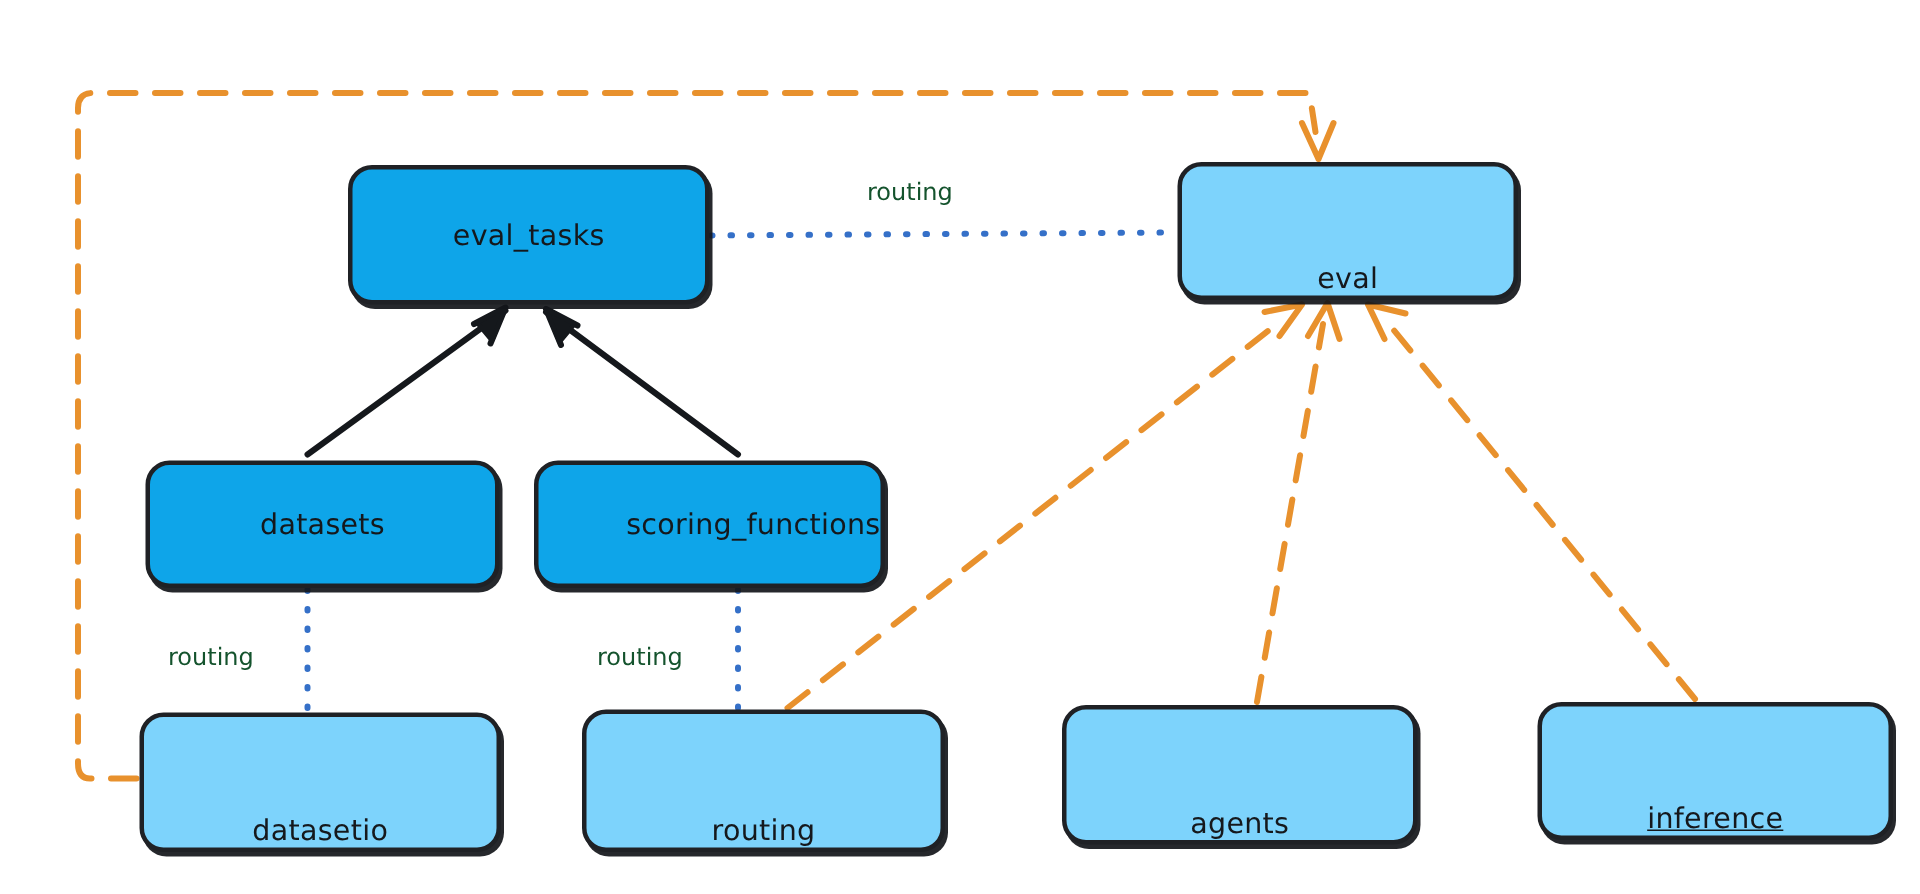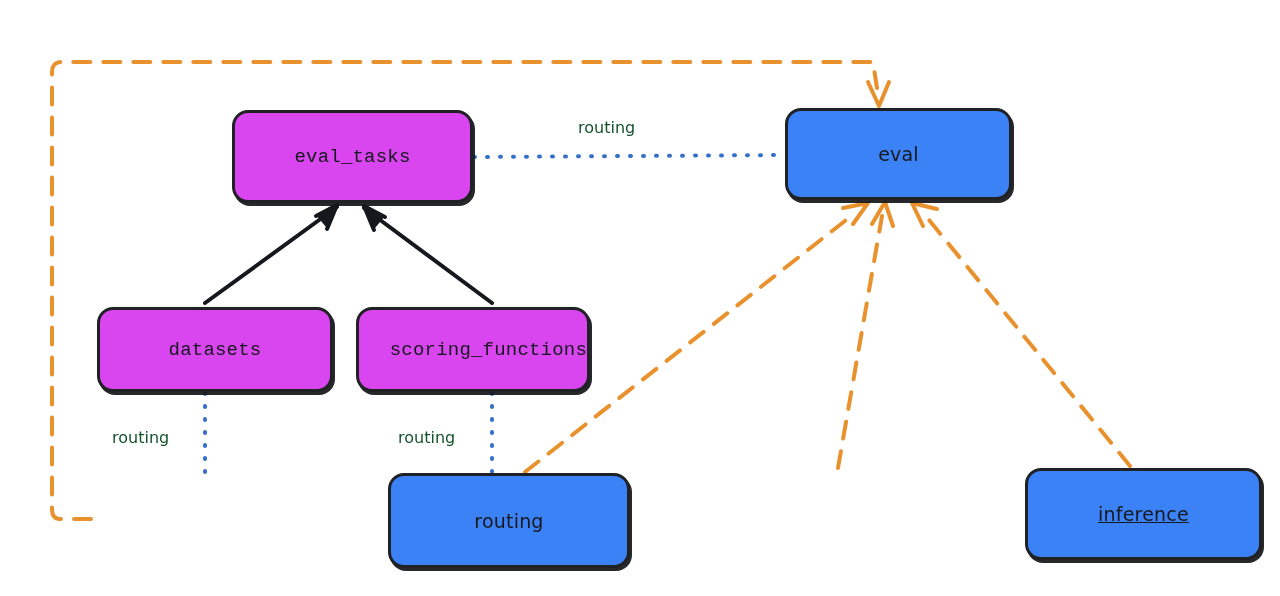--- a/index.html
+++ b/index.html
@@ -34,22 +34,22 @@
     justify-content: center;
     border: 3px solid #1f2125;
     border-radius: 16px;
     font-family: "DejaVu Sans", sans-serif;
     font-size: 19px;
     color: #15181c;
     letter-spacing: 0.2px;
     box-shadow: 2px 3px 0 0 rgba(20,22,26,0.92);
     z-index: 3;
   }
-  .node-blue { background: #d946ef; font-family: Liberation Mono, monospace; }
-  .node-green { background: #3b82f6; }
+  .node-blue { background: #0ea5e9; }
+  .node-green { background: #7dd3fc; align-items: flex-end; }
   .edge-label {
     position: absolute;
     font-family: "DejaVu Sans", sans-serif;
     font-size: 16px;
     color: #14532d;
     z-index: 4;
     white-space: nowrap;
   }
 </style>
 </head>
@@ -113,25 +113,31 @@
   </div>
 
   <div class="node node-blue" style="left:97px; top:307px; width:236px; height:85px;text-align:right;">
     <span>datasets</span>
   </div>
 
   <div class="node node-blue" style="left:356px; top:307px; width:234px; height:85px;justify-content:flex-end;">
     <span>scoring_functions</span>
   </div>
 
+  <div class="node node-green" style="left:93px; top:475px; width:241px; height:93px;">
+    <span>datasetio</span>
+  </div>
 
   <div class="node node-green" style="left:388px; top:473px; width:242px; height:95px;">
     <span>routing</span>
   </div>
 
+  <div class="node node-green" style="left:708px; top:470px; width:237px; height:93px;">
+    <span>agents</span>
+  </div>
 
   <div class="node node-green" style="left:1025px; top:468px; width:237px; height:92px;text-decoration:underline;">
     <span>inference</span>
   </div>
 
   <div class="edge-label" style="left:578px; top:118px;">routing</div>
 
   <div class="edge-label" style="left:112px; top:428px;">routing</div>
 
   <div class="edge-label" style="left:398px; top:428px;">routing</div>

